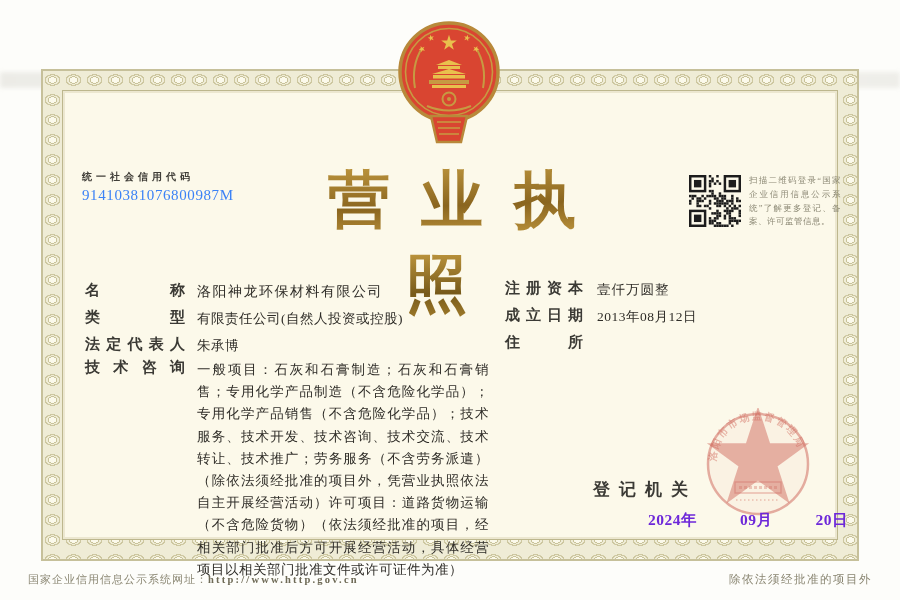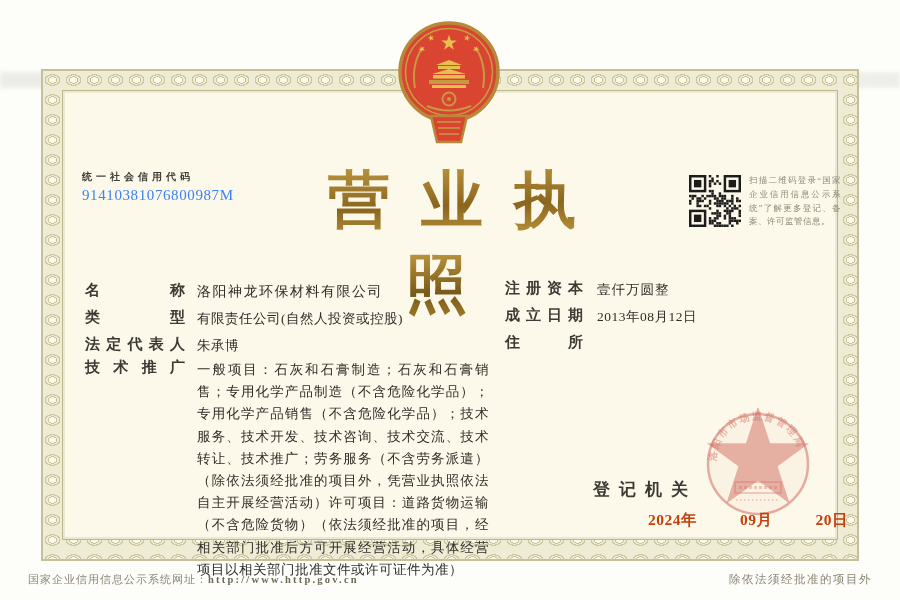--- a/index.html
+++ b/index.html
@@ -86,21 +86,21 @@
   
   .registrar{
     position:absolute;left:593px;top:478px;z-index:2;
     font-size:17px;font-weight:bold;color:#3b3a35;letter-spacing:9px;
     font-family:"Liberation Serif",serif;
   }
   .seal{position:absolute;left:702px;top:408px;width:112px;height:112px;z-index:2;opacity:.85;}
   .issue-date{
     position:absolute;left:648px;top:510px;width:200px;z-index:4;
     display:flex;justify-content:space-between;
-    font-size:15.5px;font-weight:bold;color:#c2410c;letter-spacing:.5px;
+    font-size:15.5px;font-weight:bold;color:#6d28d9;letter-spacing:.5px;
   }
   
   .footer-left{position:absolute;left:28px;top:572px;z-index:1;font-size:11px;color:#8a8672;letter-spacing:1px;}
   .footer-left .url{color:#6e6a56;letter-spacing:2.2px;font-weight:bold;font-size:10.5px;}
   .footer-right{position:absolute;right:28px;top:572px;z-index:1;font-size:11.5px;color:#8a8672;letter-spacing:1.5px;}
 </style>
 </head>
 <body>
 
 <div class="scan-shadow"></div>
@@ -288,21 +288,21 @@
 </div>
 <div class="field left type-row">
   <span class="f-label">类型</span>
   <span class="f-value">有限责任公司(自然人投资或控股)</span>
 </div>
 <div class="field left legal-row">
   <span class="f-label">法定代表人</span>
   <span class="f-value">朱承博</span>
 </div>
 <div class="field left scope-row">
-  <span class="f-label">技术推广</span>
+  <span class="f-label">技术咨询</span>
   <span class="f-value">一般项目：石灰和石膏制造；石灰和石膏销售；专用化学产品制造（不含危险化学品）；专用化学产品销售（不含危险化学品）；技术服务、技术开发、技术咨询、技术交流、技术转让、技术推广；劳务服务（不含劳务派遣）（除依法须经批准的项目外，凭营业执照依法自主开展经营活动）许可项目：道路货物运输（不含危险货物）（依法须经批准的项目，经相关部门批准后方可开展经营活动，具体经营项目以相关部门批准文件或许可证件为准）</span>
 </div>
 
 <div class="field right capital-row">
   <span class="f-label">注册资本</span>
   <span class="f-value">壹仟万圆整</span>
 </div>
 <div class="field right date-row">
   <span class="f-label">成立日期</span>
   <span class="f-value">2013年08月12日</span>

